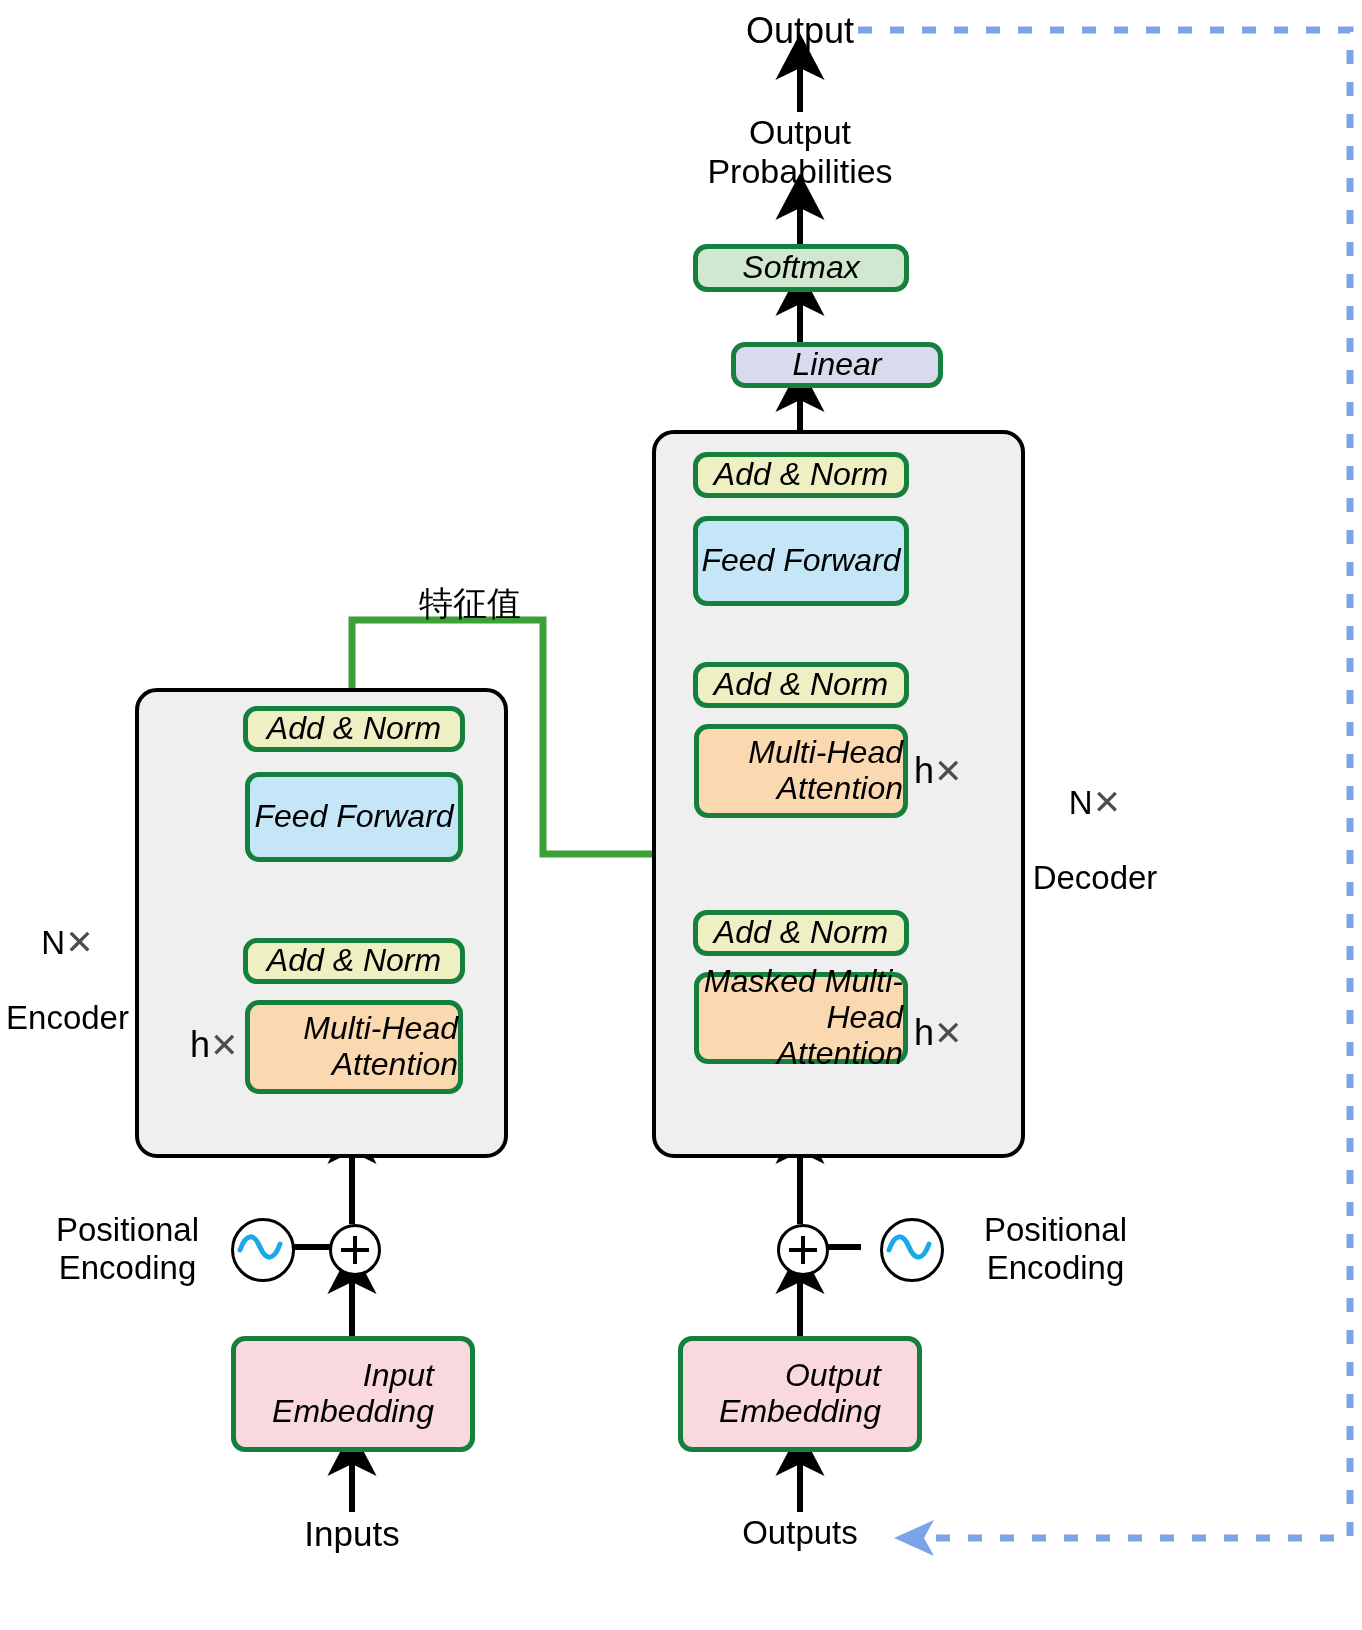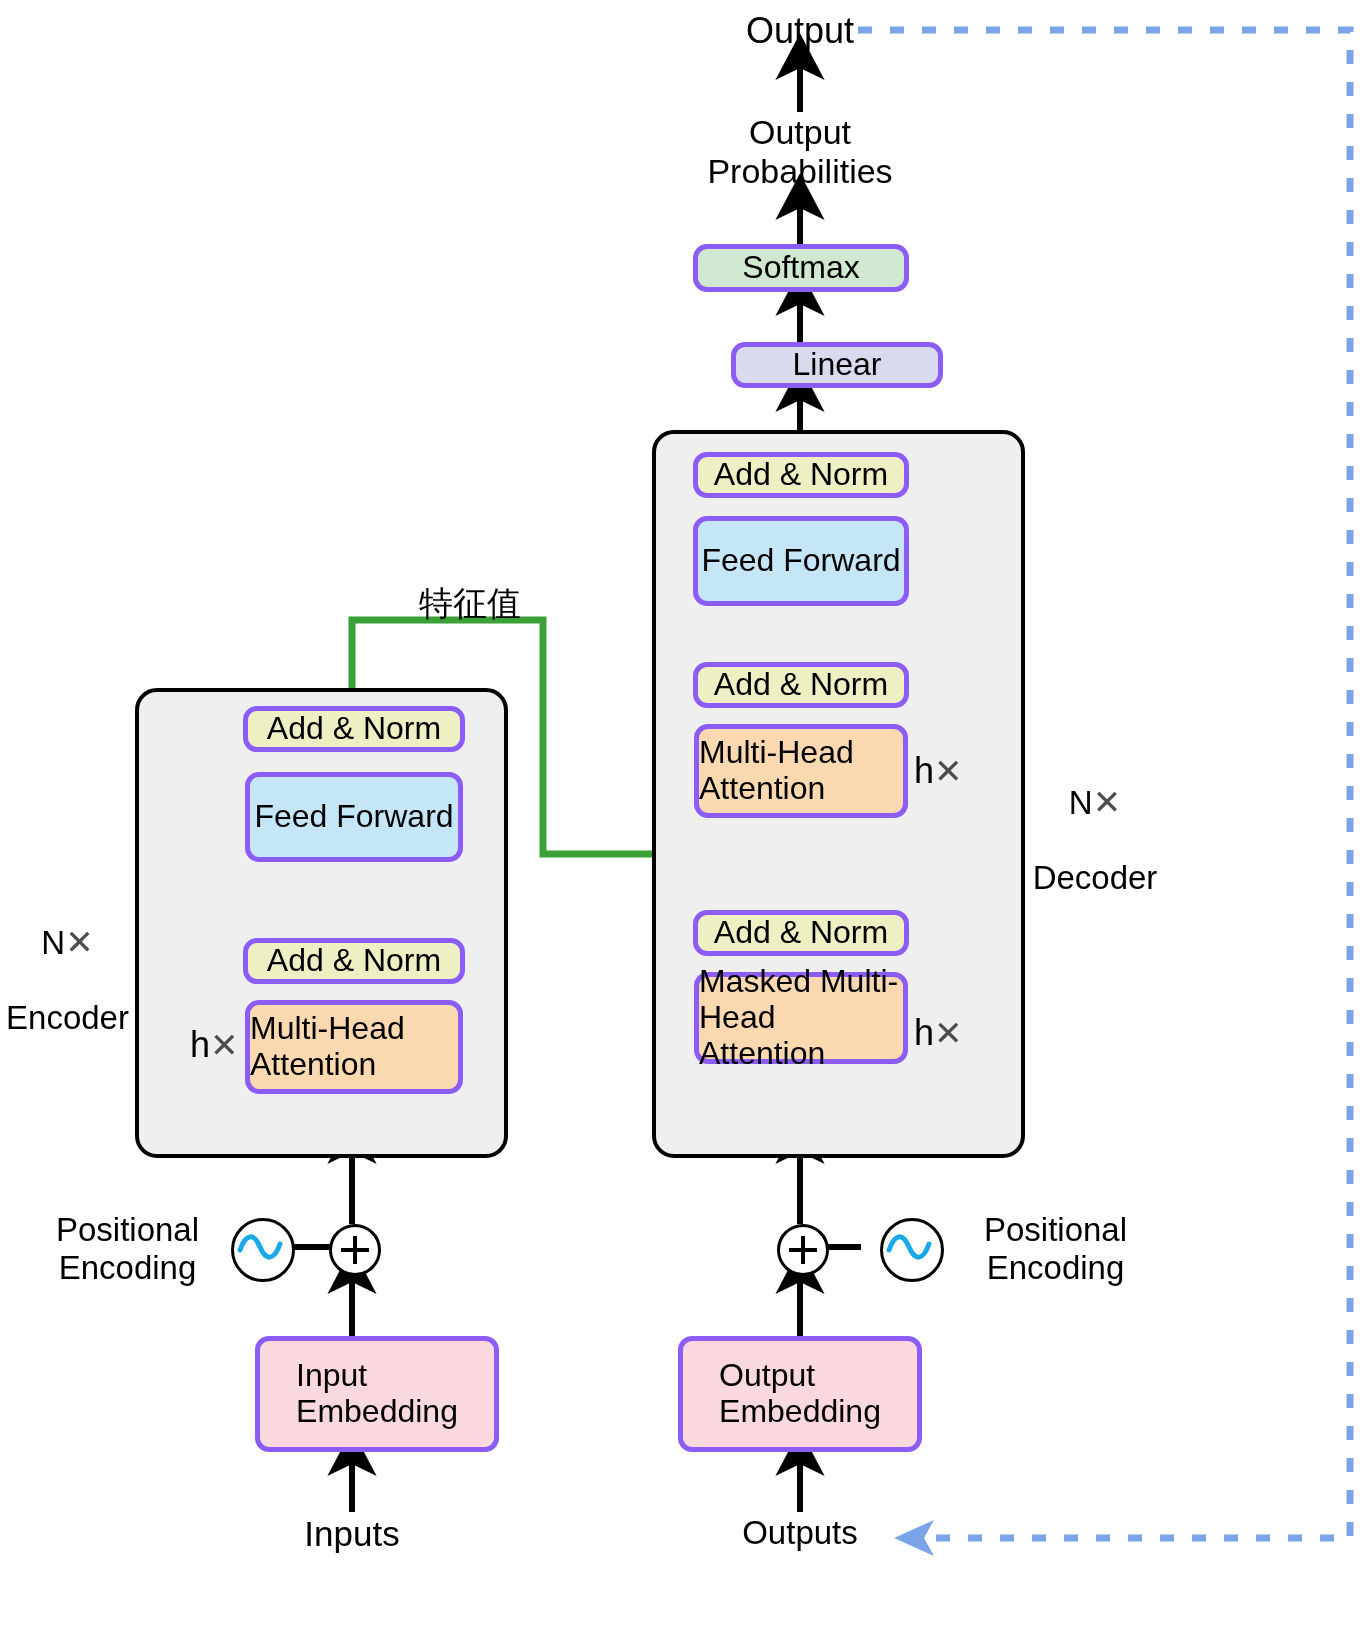--- a/index.html
+++ b/index.html
@@ -11,30 +11,31 @@
     font-family: "Liberation Sans", "DejaVu Sans", sans-serif;
     position: relative;
     overflow: hidden;
   }
   #canvas { position: absolute; inset: 0; }
   svg.layer { position: absolute; left: 0; top: 0; width: 1362px; height: 1630px; }
   
   .nodebox {
     position: absolute;
     box-sizing: border-box;
-    border: 5px solid #8b5cf6;
+    border: 5px solid #15803d;
     border-radius: 14px;
     display: flex;
     align-items: center;
     justify-content: center;
-    text-align: left;
+    text-align: right;
     line-height: 1.12;
     color: #000;
     font-size: 32px;
     z-index: 5;
+    font-style: italic;
   }
   .panel {
     position: absolute;
     box-sizing: border-box;
     background: #efefef;
     border: 4px solid #000;
     border-radius: 22px;
     z-index: 1;
   }
   .freetext {
@@ -229,21 +230,21 @@
 Attention</span>
   </div>
 
   <div class="nodebox" style="left:731px; top:342px; width:212px; height:46px; background:#dadaef;">
     <span>Linear</span>
   </div>
   <div class="nodebox" style="left:693px; top:244px; width:216px; height:48px; background:#cfe8cf;">
     <span>Softmax</span>
   </div>
 
-  <div class="nodebox" style="left:231px; top:1336px; width:244px; height:116px; background:#f9d8de;margin-left:24px;">
+  <div class="nodebox" style="left:231px; top:1336px; width:244px; height:116px; background:#f9d8de;">
     <span style="white-space:pre-line;">Input
 Embedding</span>
   </div>
   <div class="nodebox" style="left:678px; top:1336px; width:244px; height:116px; background:#f9d8de;">
     <span style="white-space:pre-line;">Output
 Embedding</span>
   </div>
 
   <div class="pe-circle" style="left:231px; top:1218px;">
     <svg width="52" height="52" viewBox="0 0 52 52">

